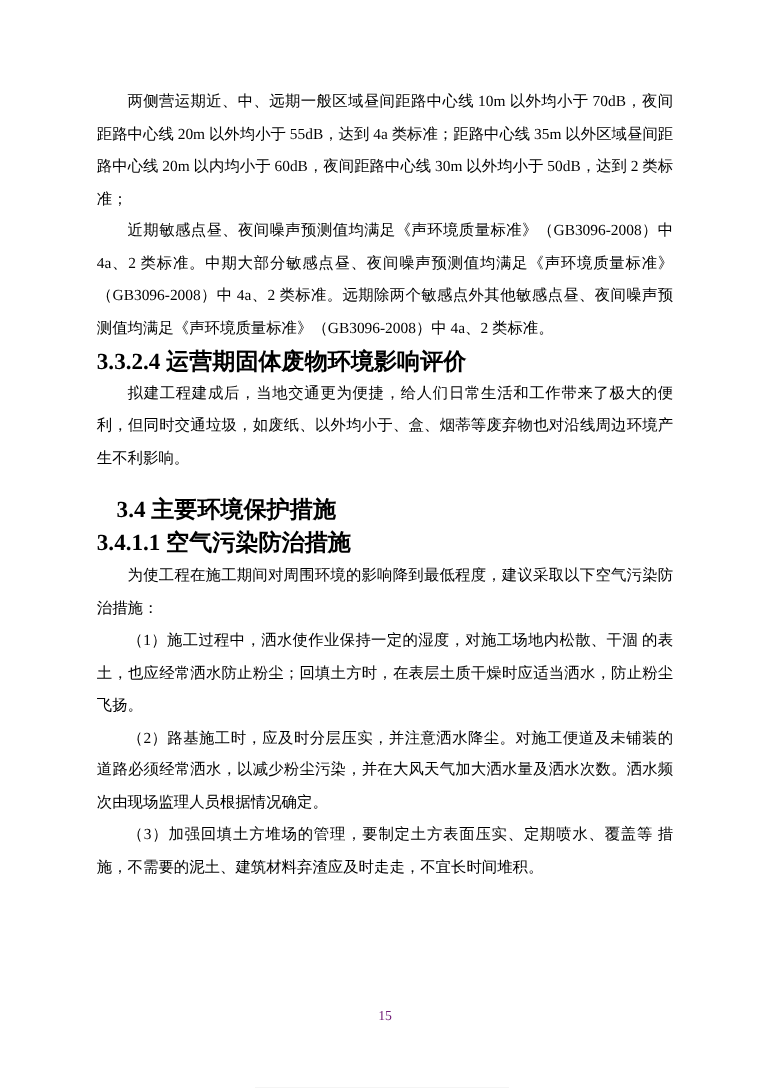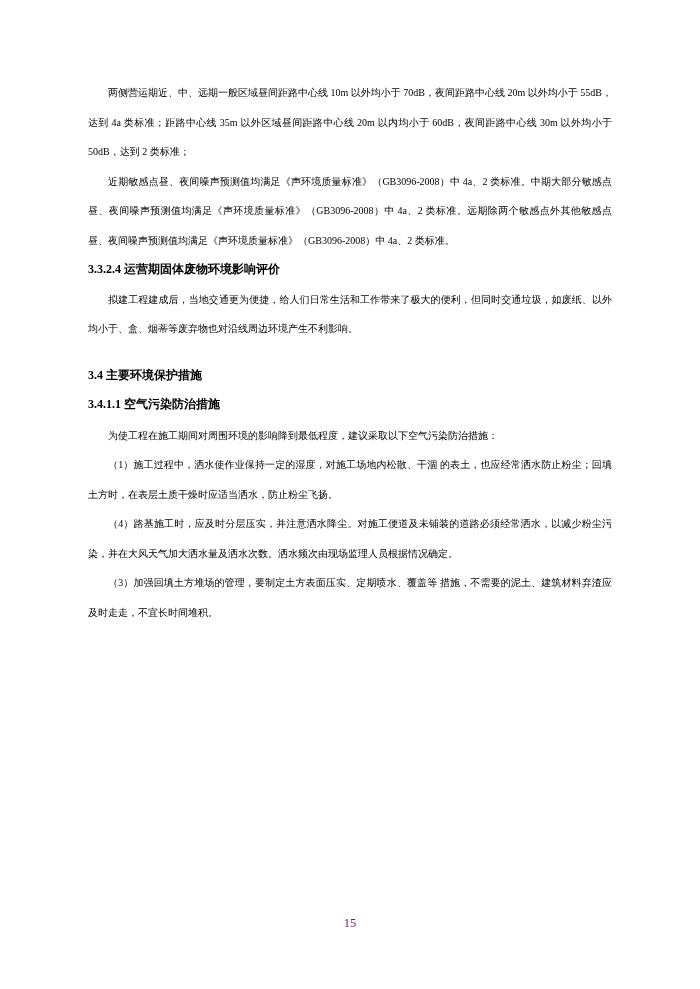--- a/index.html
+++ b/index.html
@@ -20,39 +20,40 @@
     overflow: hidden;
   }
   .content {
     position: absolute;
     left: 88px;
     top: 78px;
     width: 524px;
   }
   p {
     margin: 0;
-    font-size: 10px;
+    font-size: 14px;
     line-height: 29.5px;
     color: #000;
     text-align: justify;
     text-justify: inter-ideograph;
   }
   .indent {
     text-indent: 2em;
   }
   .heading {
     margin: 0;
-    font-size: 12px;
+    font-size: 21px;
     line-height: 29.5px;
     font-weight: bold;
     color: #000;
     text-align: left;
   }
   .h-sec {
     margin-top: 17px;
+    margin-left: 18px;
   }
   .h-sub {
     margin-top: 4px;
   }
   .h-subsub {
     margin-top: 0px;
   }
   .gap-small {
     margin-top: 1px;
   }
@@ -85,20 +86,20 @@
 
     <div class="heading h-sec">3.4  主要环境保护措施</div>
 
 
     <div class="heading h-subsub">3.4.1.1   空气污染防治措施</div>
 
     <p class="indent gap-small">为使工程在施工期间对周围环境的影响降到最低程度，建议采取以下空气污染防治措施：</p>
 
     <p class="indent">（1）施工过程中，洒水使作业保持一定的湿度，对施工场地内松散、干涸 的表土，也应经常洒水防止粉尘；回填土方时，在表层土质干燥时应适当洒水，防止粉尘飞扬。</p>
 
-    <p class="indent">（4）路基施工时，应及时分层压实，并注意洒水降尘。对施工便道及未铺装的道路必须经常洒水，以减少粉尘污染，并在大风天气加大洒水量及洒水次数。洒水频次由现场监理人员根据情况确定。</p>
+    <p class="indent">（2）路基施工时，应及时分层压实，并注意洒水降尘。对施工便道及未铺装的道路必须经常洒水，以减少粉尘污染，并在大风天气加大洒水量及洒水次数。洒水频次由现场监理人员根据情况确定。</p>
 
     <p class="indent">（3）加强回填土方堆场的管理，要制定土方表面压实、定期喷水、覆盖等 措施，不需要的泥土、建筑材料弃渣应及时走走，不宜长时间堆积。</p>
 
   </div>
 
   <div class="pagenum">15</div>
 </div>
 
 </body></html>

